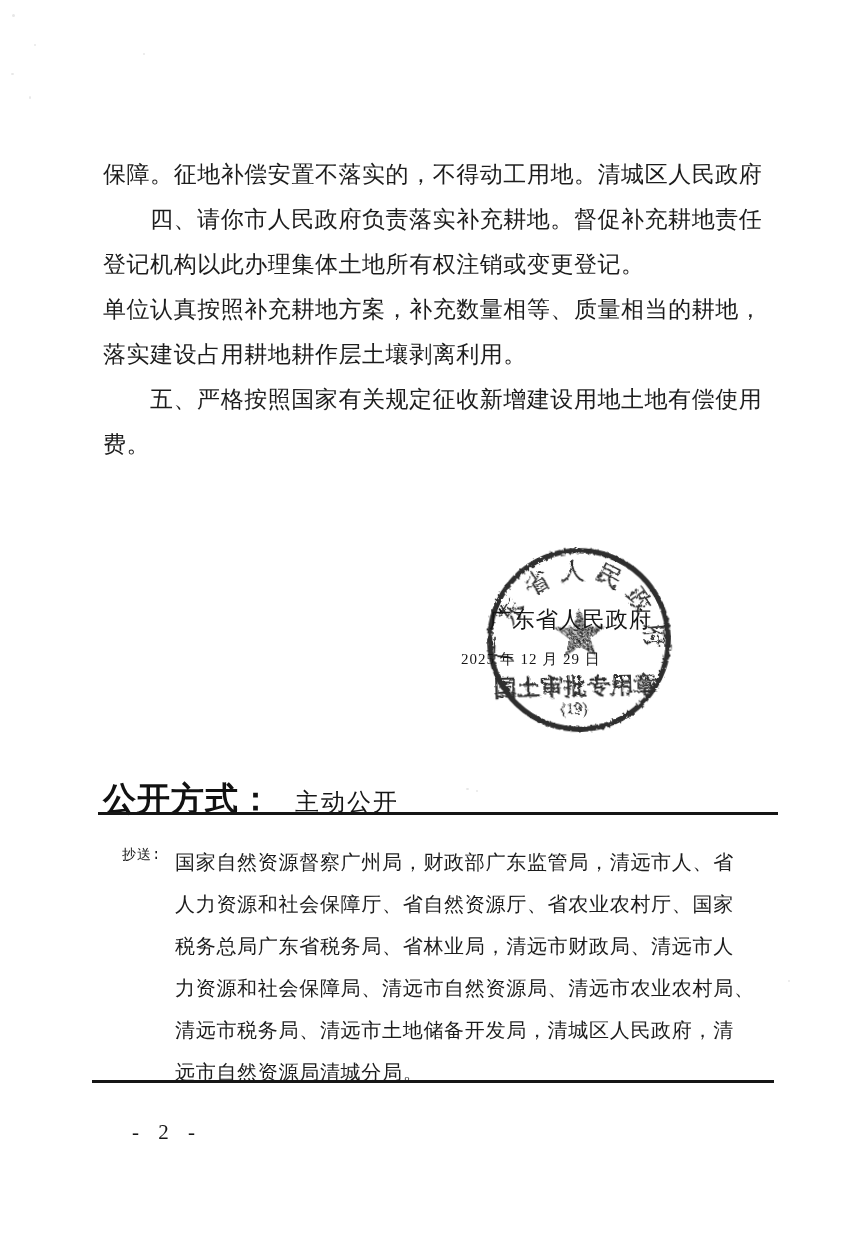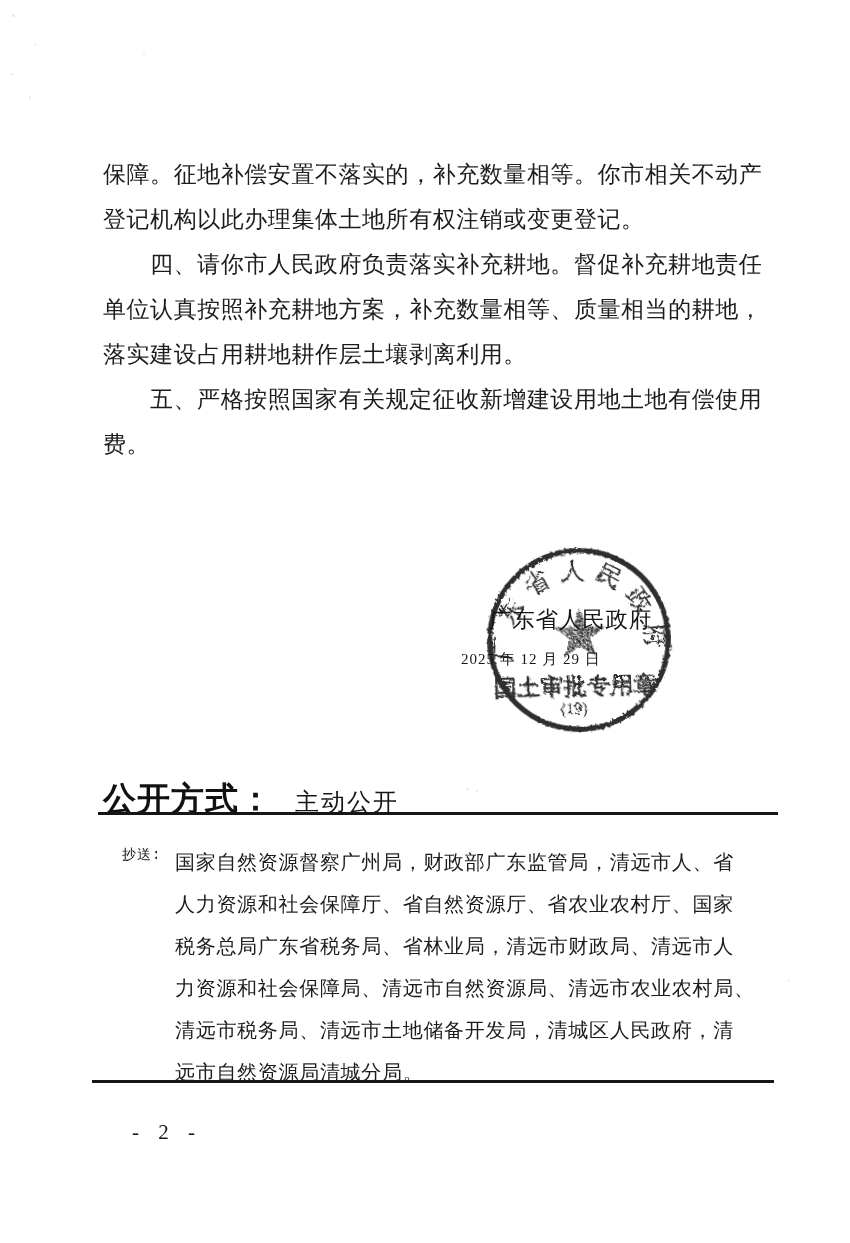--- a/index.html
+++ b/index.html
@@ -60,25 +60,25 @@
   <div class="speck" style="left:34px;top:44px;width:2px;height:2px;"></div>
   <div class="speck" style="left:11px;top:73px;width:3px;height:2px;"></div>
   <div class="speck" style="left:29px;top:96px;width:2px;height:3px;"></div>
   <div class="speck" style="left:143px;top:53px;width:2px;height:2px;"></div>
   <div class="speck" style="left:466px;top:788px;width:3px;height:2px;"></div>
   <div class="speck" style="left:476px;top:790px;width:2px;height:2px;"></div>
   <div class="speck" style="left:788px;top:980px;width:2px;height:2px;"></div>
 
   <main class="body-text">
 
-      <div class="line">保障。征地补偿安置不落实的，补充数量相等。你市相关不动产</div>
+      <div class="line">保障。征地补偿安置不落实的，不得动工用地。清城区人民政府</div>
+
+      <div class="line indent">四、请你市人民政府负责落实补充耕地。督促补充耕地责任</div>
 
       <div class="line">登记机构以此办理集体土地所有权注销或变更登记。</div>
-
-      <div class="line indent">四、请你市人民政府负责落实补充耕地。督促补充耕地责任</div>
 
       <div class="line">单位认真按照补充耕地方案，补充数量相等、质量相当的耕地，</div>
 
       <div class="line">落实建设占用耕地耕作层土壤剥离利用。</div>
 
       <div class="line indent">五、严格按照国家有关规定征收新增建设用地土地有偿使用</div>
 
       <div class="line">费。</div>
     </main>
 

